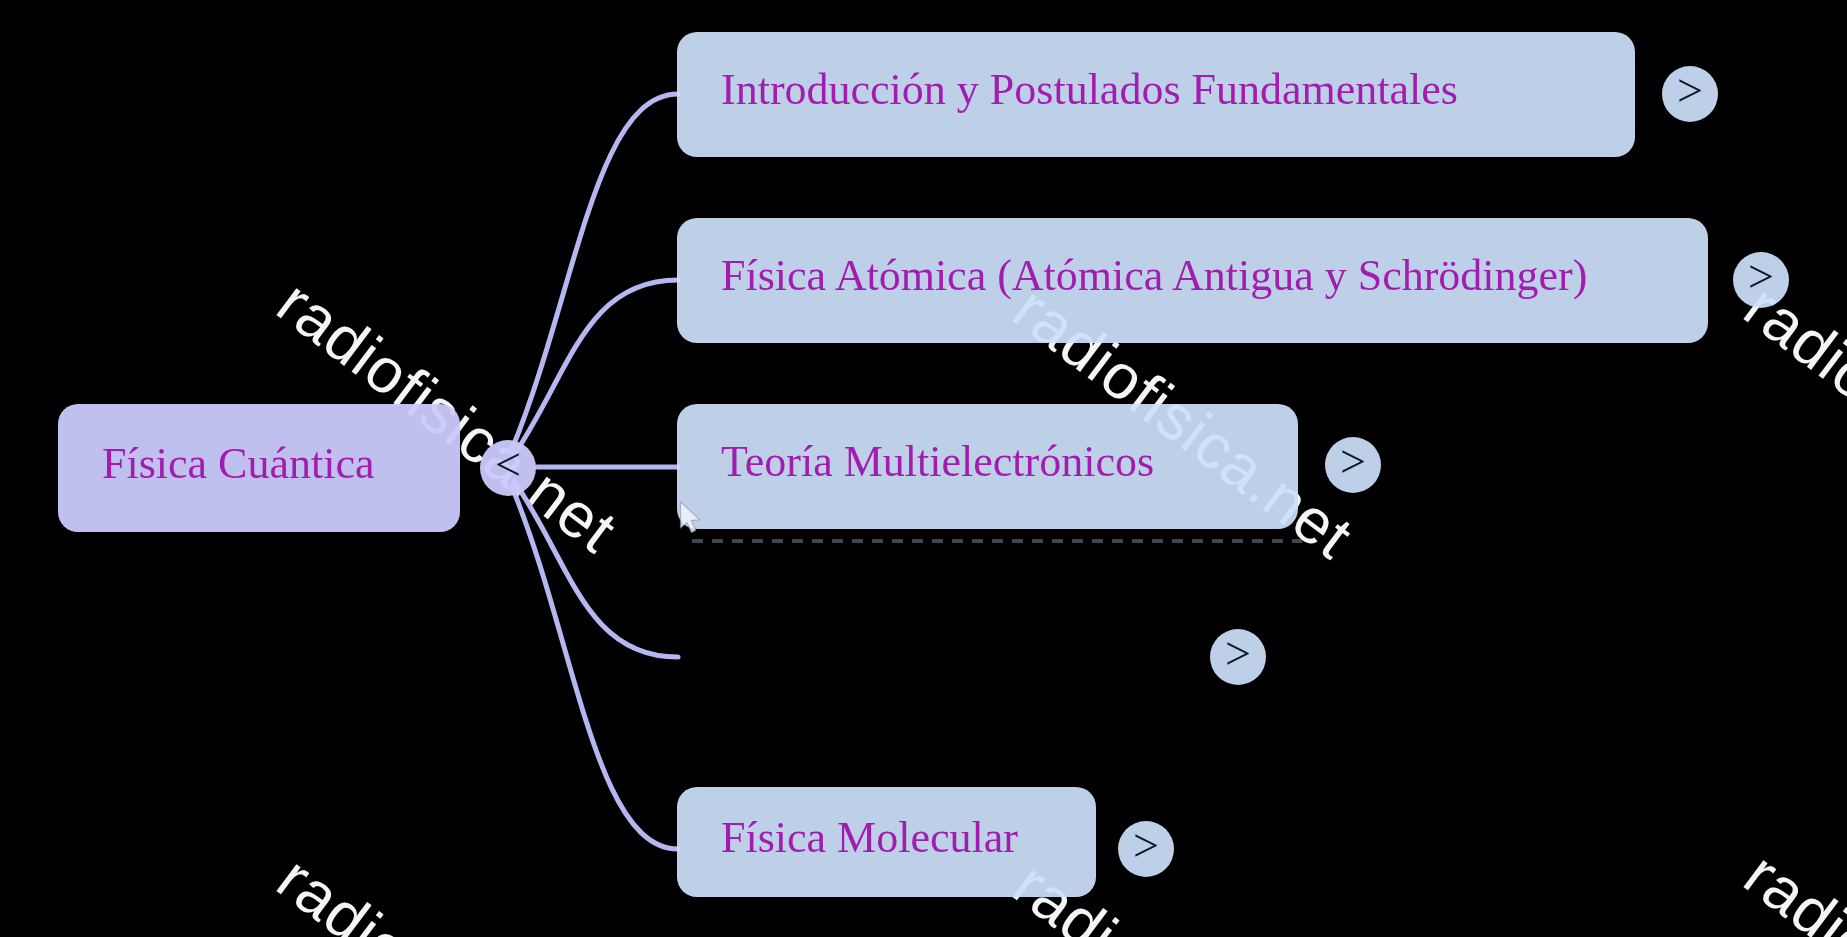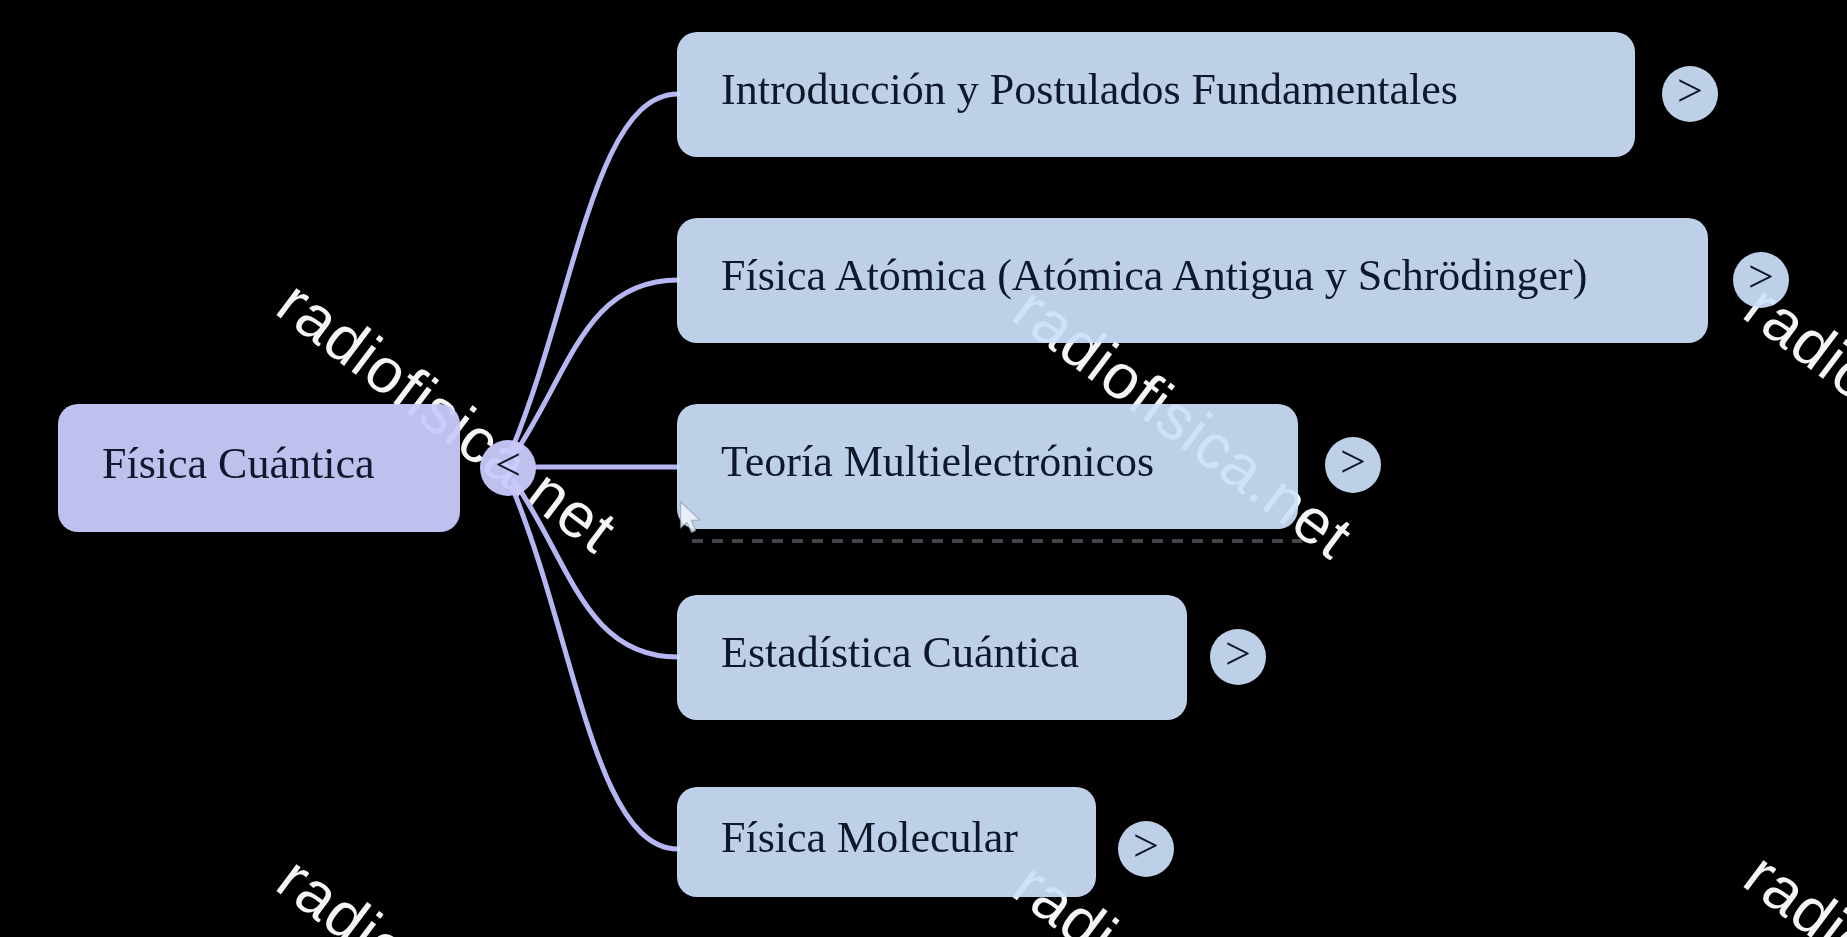--- a/index.html
+++ b/index.html
@@ -15,21 +15,21 @@
     transform:rotate(37deg);transform-origin:0 0;pointer-events:none;
   }
   
   #links{position:absolute;left:0;top:0;z-index:2;pointer-events:none;}
   .link{stroke:#b6b6f2;stroke-width:5;fill:none;stroke-linecap:round;}
   .drop-indicator{stroke:rgba(170,185,205,0.38);stroke-width:4;stroke-dasharray:11 9;}
   
   .node{
     position:absolute;z-index:4;display:flex;align-items:center;
     border-radius:20px;box-sizing:border-box;
-    padding:0 40px 10px 44px;font-size:44px;color:#0f172a;
+    padding:0 40px 10px 44px;font-size:44px;color:#a21caf;
     cursor:default;
   }
   .node-root{background:rgba(201,202,250,0.95);}
   .node-child{background:rgba(203,224,250,0.93);}
   
   .fold{
     position:absolute;z-index:4;width:56px;height:56px;border-radius:50%;
     display:flex;align-items:center;justify-content:center;
     font-size:46px;line-height:1;color:#0e1623;cursor:pointer;
   }
@@ -81,23 +81,20 @@
     <span>&gt;</span>
   </div>
 
   <div class="node node-child" style="left:677px;top:404px;width:621px;height:125px">
     <span>Teoría Multielectrónicos</span>
   </div>
   <div class="fold fold-child" style="left:1325px;top:437px">
     <span>&gt;</span>
   </div>
 
-  <div class="node node-child" style="left:677px;top:595px;width:510px;height:125px">
-    <span>Estadística Cuántica</span>
-  </div>
   <div class="fold fold-child" style="left:1210px;top:629px">
     <span>&gt;</span>
   </div>
 
   <div class="node node-child" style="left:677px;top:787px;width:419px;height:110px">
     <span>Física Molecular</span>
   </div>
   <div class="fold fold-child" style="left:1118px;top:821px">
     <span>&gt;</span>
   </div>

